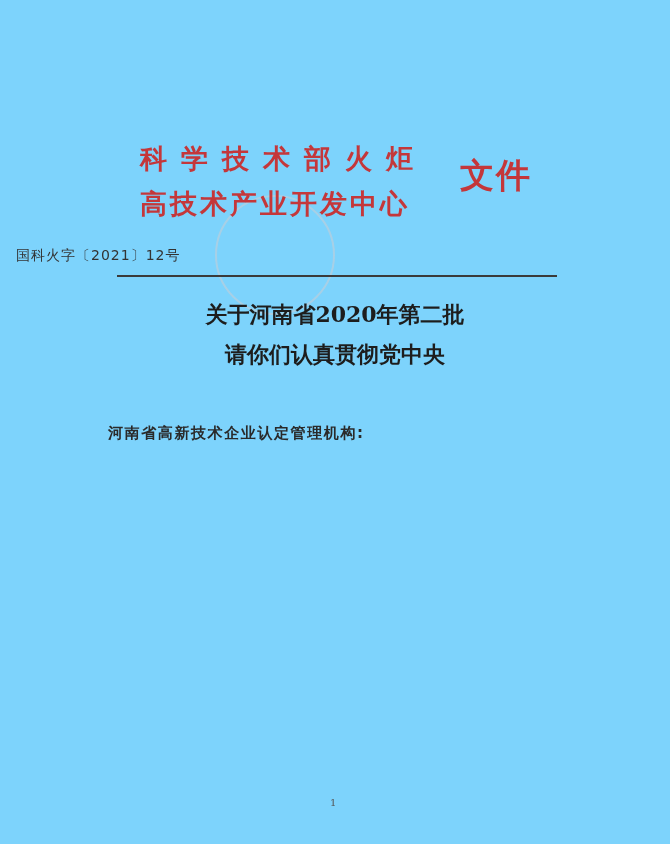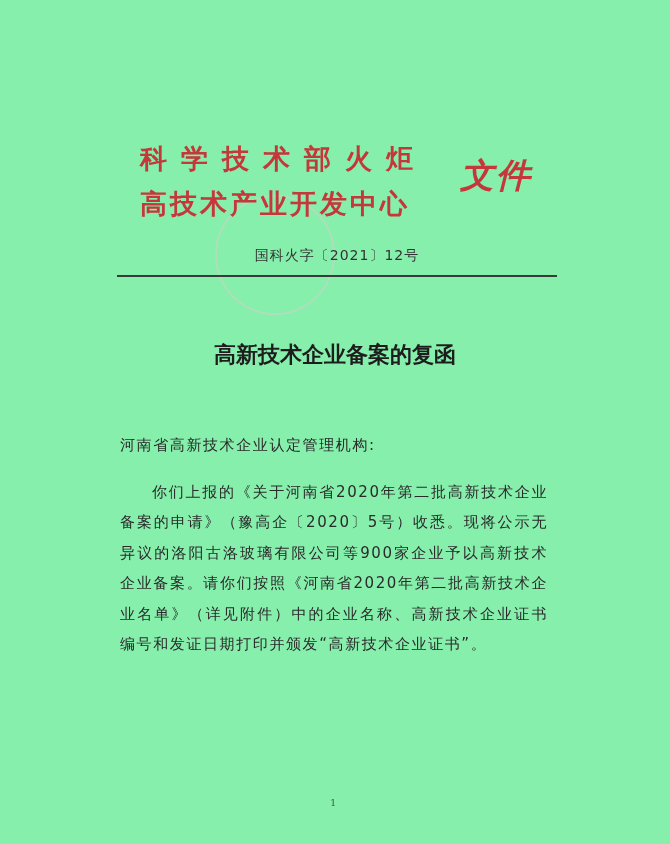--- a/index.html
+++ b/index.html
@@ -7,21 +7,21 @@
       padding: 0;
       width: 670px;
       height: 844px;
       background: #fdfdfc;
       overflow: hidden;
     }
     .page {
       position: relative;
       width: 670px;
       height: 844px;
-      background: #86efac;
+      background: #7dd3fc;
     }
     .seal {
       position: absolute;
       left: 215px;
       top: 195px;
       width: 120px;
       height: 120px;
       border-radius: 50%;
       border: 2px solid rgba(220, 205, 205, 0.45);
       box-sizing: border-box;
@@ -42,33 +42,31 @@
       position: absolute;
       left: 460px;
       top: 158px;
       font-family: "DejaVu Serif", "Liberation Serif", serif;
       font-weight: bold;
       color: #c4373a;
       font-size: 34px;
       line-height: 1;
       letter-spacing: 2px;
       white-space: nowrap;
-      font-style: italic;
     }
     .doc-number {
       position: absolute;
       left: 0;
       width: 670px;
       top: 247px;
-      text-align: center;
       font-family: "DejaVu Sans", "Liberation Sans", sans-serif;
       font-size: 14px;
       color: #333;
       letter-spacing: 1px;
-      padding-left: 4px;
+      padding-left: 16px;
       box-sizing: border-box;
     }
     .doc-number span { display: inline-block; margin-left: 0px; }
     .rule {
       position: absolute;
       left: 117px;
       top: 275px;
       width: 440px;
       height: 1.5px;
       background: #3a3a3a;
@@ -92,22 +90,23 @@
       left: 104px;
       top: 414px;
       width: 460px;
       font-family: "DejaVu Sans", "Liberation Sans", sans-serif;
       font-size: 15px;
       color: #2a2a2a;
       line-height: 30.5px;
       letter-spacing: 1.6px;
     }
     .body p {
-      margin: 16px;
+      margin: 4px;
       text-align: justify;
+      font-weight: bold;
     }
     .body p.indent { text-indent: 32px; }
     .page-number {
       position: absolute;
       left: 330px;
       top: 797px;
       font-family: "DejaVu Serif", "Liberation Serif", serif;
       font-size: 10px;
       color: #555;
     }
@@ -122,22 +121,22 @@
   <div class="header-org line1">科学技术部火炬</div>
   <div class="header-org line2">高技术产业开发中心</div>
   <div class="header-doc">文件</div>
 
   <div class="doc-number">
     <span>国科火字〔2021〕12号</span>
   </div>
 
   <div class="rule"></div>
 
-  <div class="title t2">高新技术企业备案的复函</div>
+  <div class="title t1">关于河南省2020年第二批</div>
+  <div class="title t2">请你们认真贯彻党中央</div>
 
   <div class="body">
     <p>河南省高新技术企业认定管理机构:</p>
-    <p class="indent">你们上报的《关于河南省2020年第二批高新技术企业备案的申请》（豫高企〔2020〕5号）收悉。现将公示无异议的洛阳古洛玻璃有限公司等900家企业予以高新技术企业备案。请你们按照《河南省2020年第二批高新技术企业名单》（详见附件）中的企业名称、高新技术企业证书编号和发证日期打印并颁发“高新技术企业证书”。</p>
   </div>
 
   <div class="page-number">1</div>
 
 </div>
 
 </body></html>

